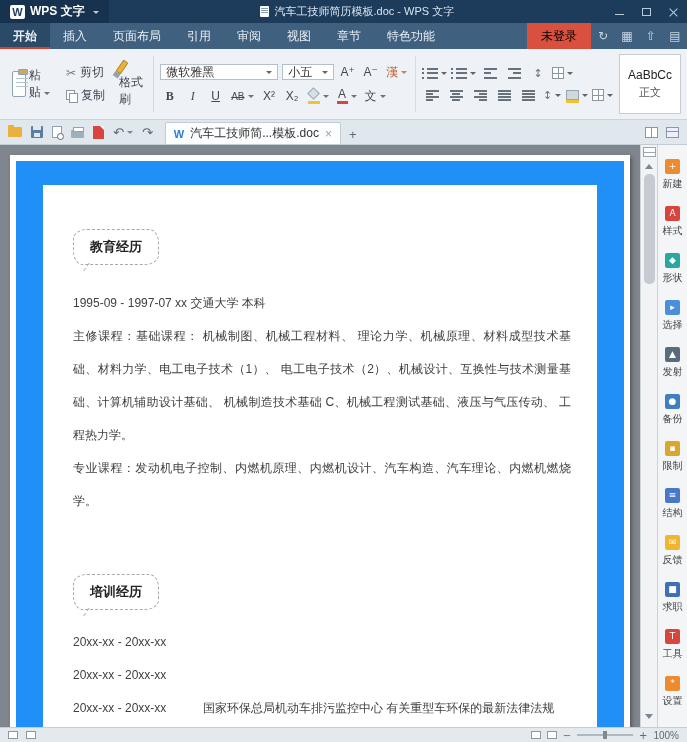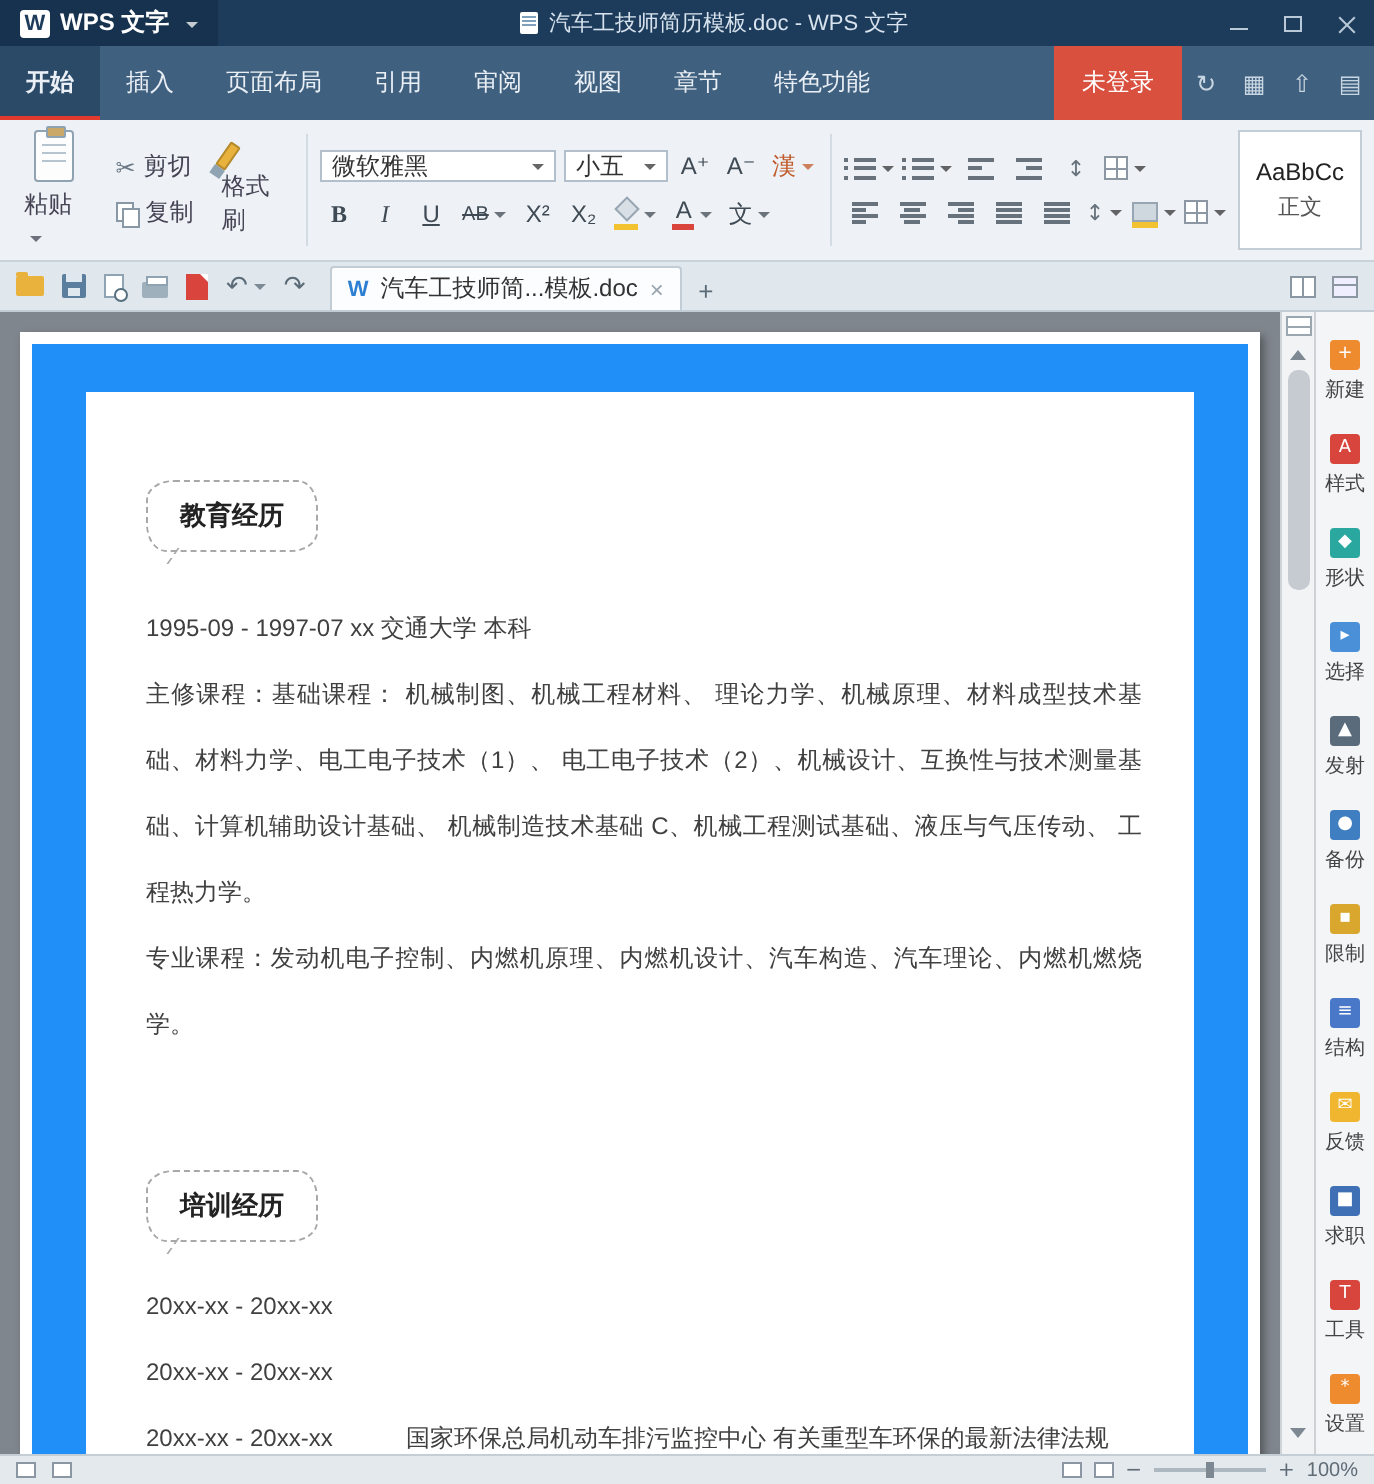--- a/index.html
+++ b/index.html
@@ -20,32 +20,32 @@
   .ic-doc::after{content:'';position:absolute;left:1px;top:2px;width:7px;height:1px;background:#7fa0bd;box-shadow:0 2px 0 #7fa0bd,0 4px 0 #7fa0bd}
   .win-controls{display:flex;height:100%}
   .wc{width:27px;height:100%;display:flex;align-items:center;justify-content:center;color:#b9c9d7;cursor:pointer}
   .ic-min{width:9px;height:1px;background:#b9c9d7;align-self:center;margin-top:6px}
   .ic-max{width:9px;height:8px;border:1px solid #b9c9d7}
   .ic-close{position:relative;width:9px;height:9px}
   .ic-close::before,.ic-close::after{content:'';position:absolute;left:4px;top:0;width:1px;height:11px;background:#b9c9d7}
   .ic-close::before{transform:rotate(45deg)}.ic-close::after{transform:rotate(-45deg)}
 
   
-  .tabrow{height:37px;background:#40607f;display:flex;align-items:stretch;color:#e9eff5;font-size:12px;flex:none}
+  .tabrow{height:26px;background:#40607f;display:flex;align-items:stretch;color:#e9eff5;font-size:12px;flex:none}
   .tab{padding:0 13px;display:flex;align-items:center;cursor:pointer;position:relative;white-space:nowrap}
   .tab.active{background:#2b4a68;font-weight:bold}
   .tab.active::after{content:'';position:absolute;left:0;right:0;bottom:0;height:2px;background:#e23b2d}
-  .login{margin-left:auto;background:#d9503e;color:#ffffff;padding:0 14px;display:flex;align-items:center;cursor:pointer;white-space:nowrap}
+  .login{margin-left:auto;background:#d9503e;color:#000000;padding:0 14px;display:flex;align-items:center;cursor:pointer;white-space:nowrap}
   .tr-ic{width:24px;display:flex;align-items:center;justify-content:center;color:#c8d6e2;font-size:12px;cursor:pointer}
 
   
   .ribbon{height:71px;background:#eef2f6;border-bottom:1px solid #c9d3da;display:flex;align-items:stretch;padding:5px 6px;gap:6px;flex:none}
   .vsep{width:1px;background:#d3dce2;margin:2px 0}
   .grp{display:flex;gap:6px}
-  .paste{display:flex;flex-direction:column;align-items:center;justify-content:center;gap:3px;padding:0 6px;border-radius:2px;cursor:pointer;color:#445}
+  .paste{display:flex;flex-direction:row;align-items:center;justify-content:center;gap:3px;padding:0 6px;border-radius:2px;cursor:pointer;color:#445}
   .ic-clipboard{width:20px;height:26px;background:#fdfdfd;border:1px solid #8fa3b2;border-radius:2px;position:relative}
   .ic-clipboard::before{content:'';position:absolute;left:5px;top:-3px;width:8px;height:4px;background:#c9a86a;border:1px solid #8fa3b2;border-radius:1px}
   .ic-clipboard::after{content:'';position:absolute;left:3px;top:6px;width:12px;height:1px;background:#b6c4cf;box-shadow:0 4px 0 #b6c4cf,0 8px 0 #b6c4cf}
   .col{display:flex;flex-direction:column;justify-content:center;gap:4px}
   .sbtn{display:flex;align-items:center;gap:4px;padding:1px 4px;border-radius:2px;cursor:pointer;color:#445;white-space:nowrap}
   .gl{font-family:"DejaVu Sans",sans-serif;color:#6b7884;font-size:12px}
   .ic-copy{position:relative;width:11px;height:12px;flex:none}
   .ic-copy::before,.ic-copy::after{content:'';position:absolute;width:7px;height:8px;border:1px solid #8899a5;background:#fff}
   .ic-copy::before{left:0;top:0}.ic-copy::after{left:3px;top:3px}
   .painter{display:flex;flex-direction:column;justify-content:center;gap:0;padding:0 4px;cursor:pointer;color:#445}

